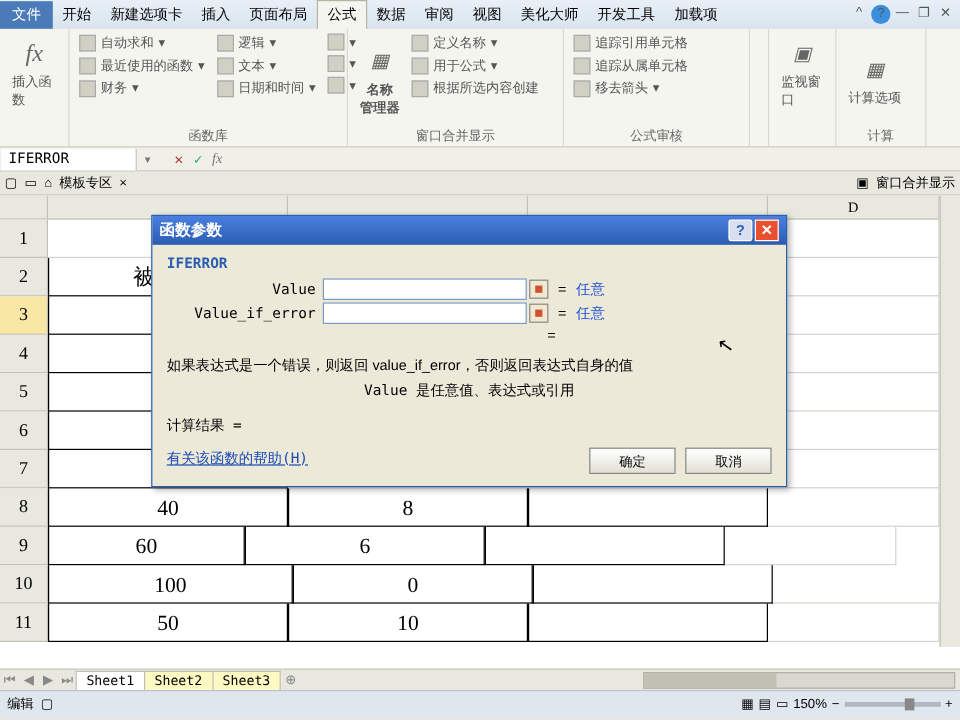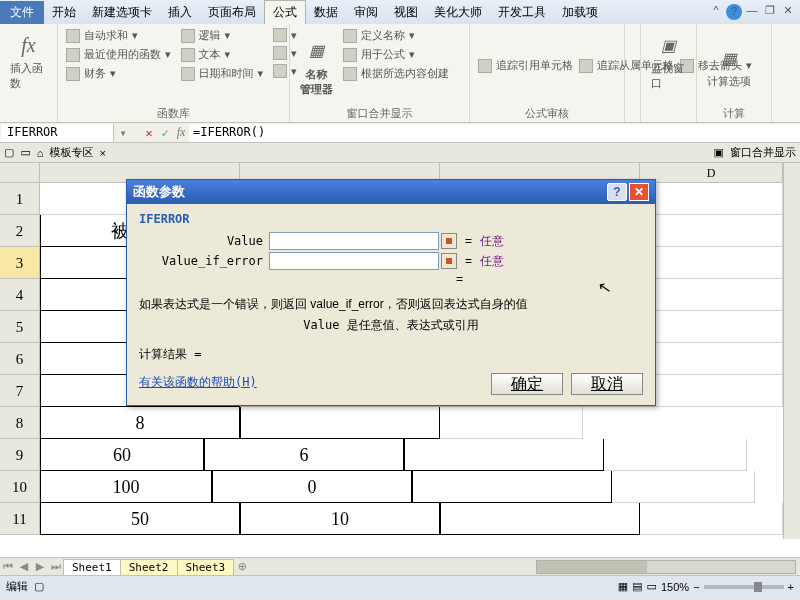--- a/index.html
+++ b/index.html
@@ -45,27 +45,27 @@
 .dt-help { background:#d8e0f0; color:#2a5db0; border-radius:2px;}
 .dt-close { background:#e85030; color:#fff; font-weight:bold;}
 .dialog-body { padding:8px 12px 10px; font-size:12px;}
 .dlg-func { color:#2a5db0; font-weight:bold; font-family:monospace; margin-bottom:6px;}
 .dlg-row { display:flex; align-items:center; margin:2px 0;}
 .dlg-lbl { width:130px; text-align:right; padding-right:6px; font-family:monospace;}
 .dlg-inp { width:170px; height:18px; border:1px solid #7a9ac0; background:#fff;}
 .dlg-sel { width:16px; height:16px; border:1px solid #888; background:#f0e8d0; margin-left:2px; display:flex; align-items:center; justify-content:center;}
 .dlg-sel::before { content:""; width:6px; height:6px; background:#d05030;}
 .dlg-eq { padding:0 8px;}
-.dlg-hint { color:#701a75;text-align:right;}
+.dlg-hint { color:#1d4ed8;text-align:right;}
 .dlg-desc { margin:10px 0 4px; }
 .dlg-desc2 { text-align:center; margin-bottom:12px; font-family:monospace;}
 .dlg-result { margin:6px 0; font-family:monospace;}
 .dlg-link { color:#1a4bb8; text-decoration:underline; font-family:monospace;}
 .dlg-btns { display:flex; justify-content:flex-end; gap:8px; margin-top:4px;}
-.dlg-btn { width:72px; height:22px; border:1px solid #888; background:linear-gradient(#fff,#e0e0d5); font-size:16px;text-decoration:underline;}
+.dlg-btn { width:72px; height:22px; border:1px solid #888; background:linear-gradient(#fff,#e0e0d5); font-size:11px;}
 .cursor { position:absolute; left:598px; top:278px; font-size:16px; color:#000; z-index:200; transform:rotate(-10deg);}
 .scroll-v { position:absolute; right:0; top:163px; width:17px; height:376px; background:#e8e8df; border-left:1px solid #c0c0b8;}
 </style>
 </head>
 <body>
 
 <div class="ribbon-tabs">
   <div class="tab file">文件</div>
   <div class="tab">开始</div>
   <div class="tab">新建选项卡</div>
@@ -128,21 +128,21 @@
         <div class="small-row"><span class="si"></span><span>用于公式</span> ▾</div>
         <div class="small-row">
             <span class="si"></span>
             <span>根据所选内容创建</span>
           </div>
       </div>
     </div>
     <div class="label">窗口合并显示</div>
   </div>
   <div class="ribbon-group" style="width:155px">
-    <div style="display:flex; flex-direction:row; gap:2px; flex:1;">
+    <div style="display:flex; flex-direction:column; gap:2px; flex:1;">
       <div class="small-row">
           <span class="si"></span>
           <span>追踪引用单元格</span>
         </div>
       <div class="small-row">
           <span class="si"></span>
           <span>追踪从属单元格</span>
         </div>
       <div class="small-row"><span class="si"></span><span>移去箭头</span> ▾</div>
     </div>
@@ -176,21 +176,20 @@
   </div>
 </div>
 
 <div class="formula-bar">
   <div class="name-box">IFERROR</div>
   <div class="fb-btn">▾</div>
   <div style="width:10px"></div>
   <div class="fb-btn" style="color:#a33">✕</div>
   <div class="fb-btn" style="color:#3a7">✓</div>
   <div class="fb-btn" style="font-style:italic; font-family:serif;">fx</div>
-  <div class="fb-input">=IFERROR()</div>
 </div>
 
 <div class="toolbar2">
   <span>▢</span>
   <span>▭</span>
   <span>⌂</span>
   <span>模板专区</span>
   <span>×</span>
   <span style="margin-left:auto">▣</span>
   <span>窗口合并显示</span>
@@ -248,34 +247,35 @@
     </div>
   <div class="row">
       <div class="row-h">7</div>
       <div class="cell thick" style="width:200px"></div>
       <div class="cell" style="width:200px"></div>
       <div class="cell" style="width:200px"></div>
       <div class="cell" style="width:143px"></div>
     </div>
   <div class="row">
       <div class="row-h">8</div>
+      <div class="cell thick" style="width:200px">40</div>
       <div class="cell thick" style="width:200px">8</div>
       <div class="cell thick" style="width:200px"></div>
       <div class="cell" style="width:143px"></div>
     </div>
   <div class="row">
       <div class="row-h">9</div>
       <div class="cell thick" style="width:164px">60</div>
       <div class="cell thick" style="width:200px">6</div>
       <div class="cell thick" style="width:200px"></div>
       <div class="cell" style="width:143px"></div>
     </div>
   <div class="row">
       <div class="row-h">10</div>
-      <div class="cell thick" style="width:172px">100</div>
+      <div class="cell thick" style="width:204px">100</div>
       <div class="cell thick" style="width:200px">0</div>
       <div class="cell thick" style="width:200px"></div>
       <div class="cell" style="width:143px"></div>
     </div>
   <div class="row">
       <div class="row-h">11</div>
       <div class="cell thick" style="width:200px">50</div>
       <div class="cell thick" style="width:200px">10</div>
       <div class="cell thick" style="width:200px"></div>
       <div class="cell" style="width:143px"></div>

